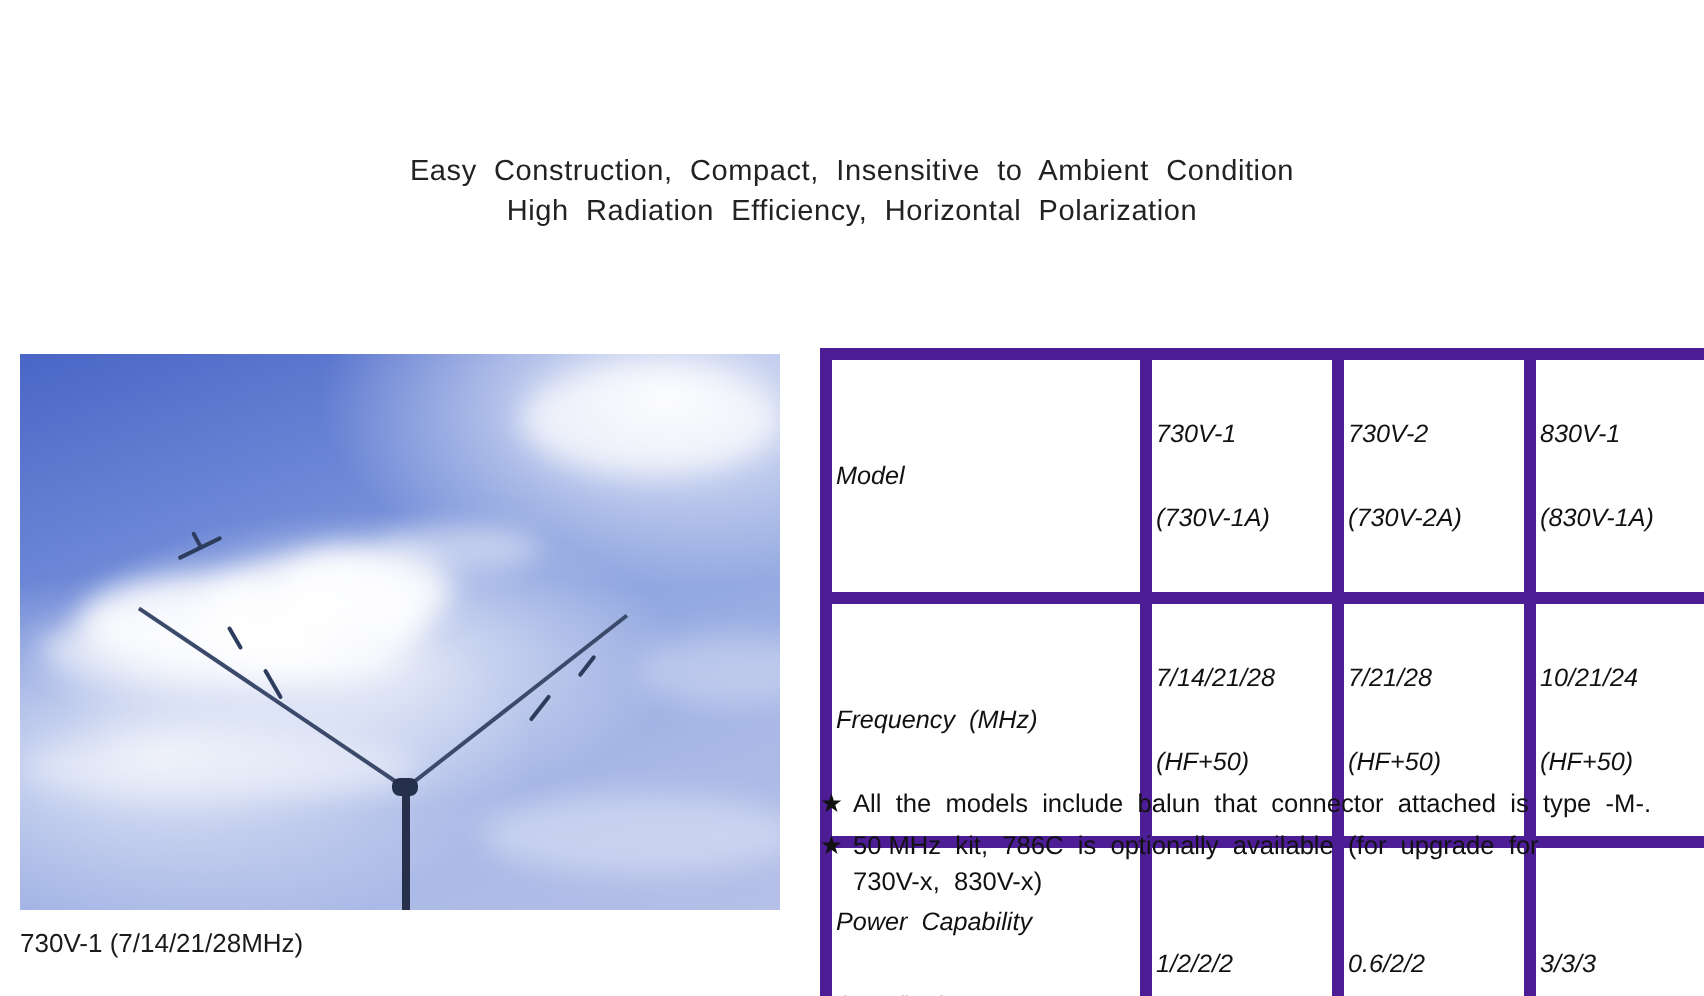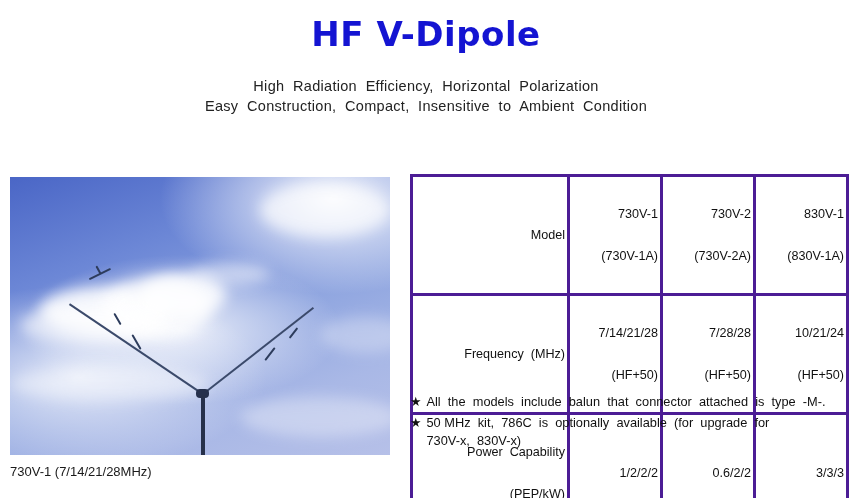--- a/index.html
+++ b/index.html
@@ -72,51 +72,51 @@
   
   .spec-table{
     position:absolute;left:410px;top:174px;
     width:408px;
     border-collapse:collapse;
     table-layout:fixed;
     font-size:12.6px;
     color:#111;
   }
   .spec-table td{
-    border:3px solid #4c1d95;
-    text-align:right;
+    border:6px solid #4c1d95;
+    text-align:left;
     vertical-align:middle;
     padding:2px 2px;
     line-height:14px;
     white-space:pre;
+    font-style:italic;
   }
   .spec-table td.lbl{width:150px;margin-top:45px;}
   .spec-table td.val{width:86px;}
   .r-tall td{height:30px;}
 
   
   .notes{
     position:absolute;left:410px;top:393px;width:432px;
     font-size:12.8px;line-height:18.5px;color:#111;
   }
   .note{display:flex;margin-bottom:2px;}
   .note .star{flex:0 0 auto;margin-right:5px;line-height:18.5px;}
   .note .txt{flex:1 1 auto;}
   .note .txt div{white-space:pre;}
 </style>
 </head>
 <body>
 
 <div class="page">
 
-  <div class="title">HF V-Dipole</div>
 
   <div class="subtitle">
+    <div>Easy  Construction,  Compact,  Insensitive  to  Ambient  Condition</div>
     <div>High  Radiation  Efficiency,  Horizontal  Polarization</div>
-    <div>Easy  Construction,  Compact,  Insensitive  to  Ambient  Condition</div>
   </div>
 
   <div class="photo-wrap">
     <div class="sky"></div>
     <div class="cloud c1"></div>
     <div class="cloud c2"></div>
     <div class="cloud c3"></div>
     <div class="cloud c4"></div>
     <div class="cloud c5"></div>
     <div class="cloud c6"></div>
@@ -162,21 +162,21 @@
 
       <tr class="r-tall">
         <td class="lbl">
           <div>Frequency  (MHz)</div>
         </td>
         <td class="val">
           <div>7/14/21/28</div>
           <div>(HF+50)</div>
         </td>
         <td class="val">
-          <div>7/28/28</div>
+          <div>7/21/28</div>
           <div>(HF+50)</div>
         </td>
         <td class="val">
           <div>10/21/24</div>
           <div>(HF+50)</div>
         </td>
       </tr>
 
       <tr class="r-tall">
         <td class="lbl">

